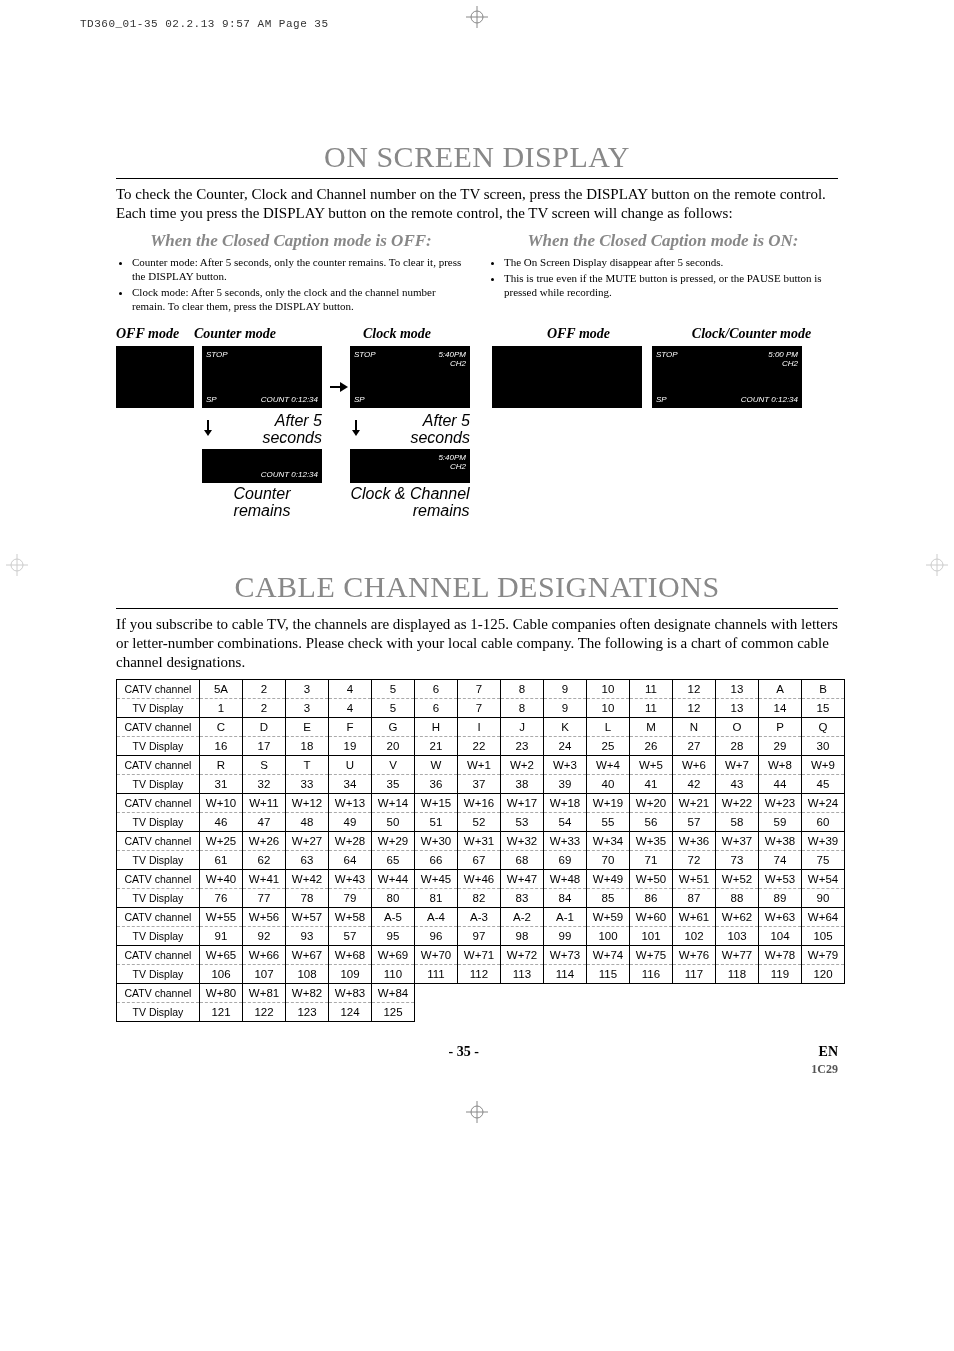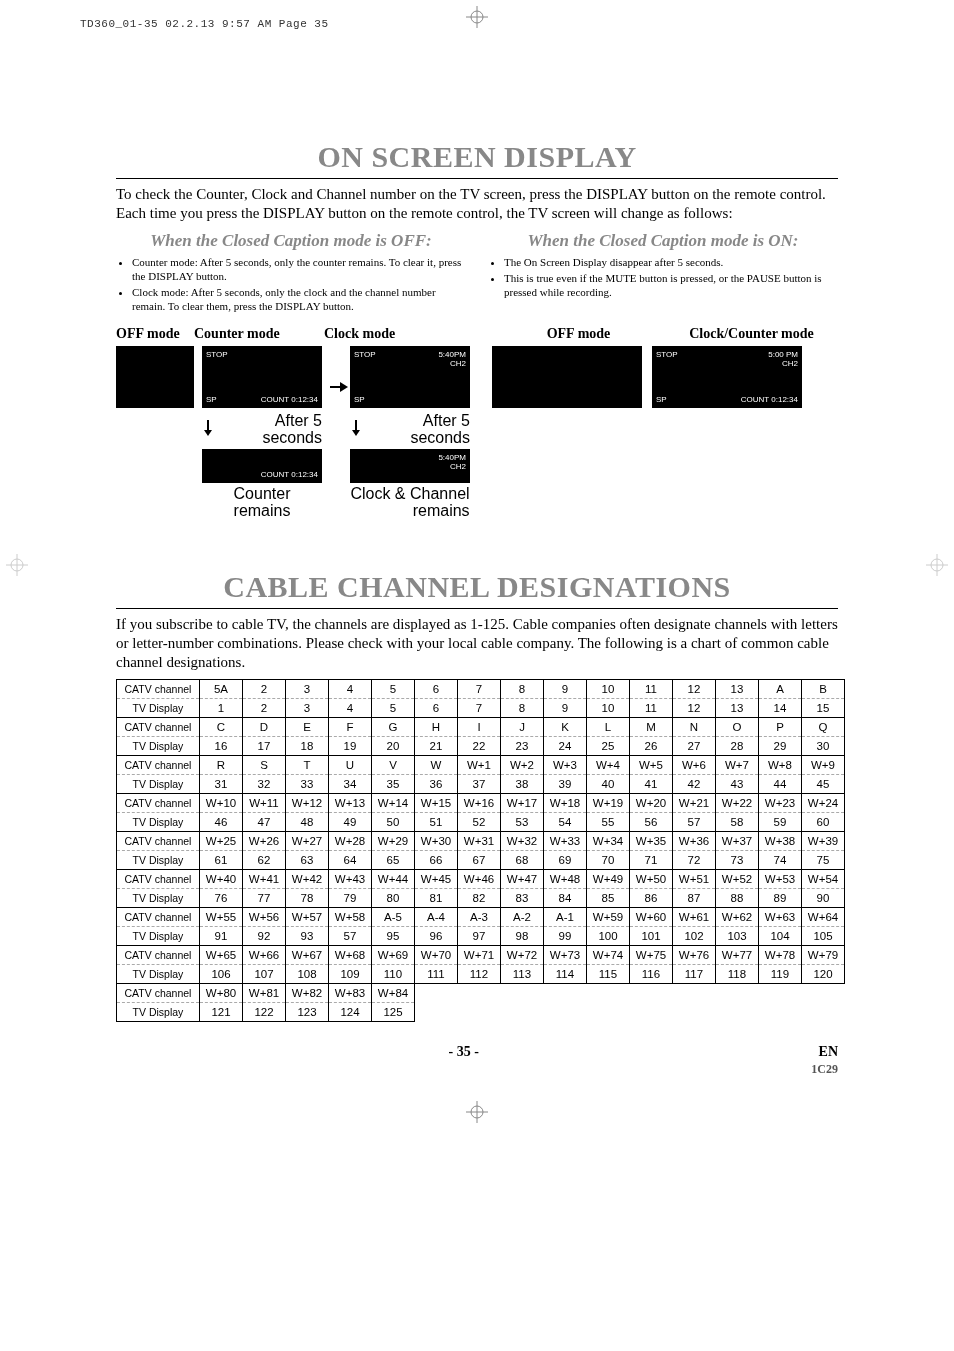--- a/index.html
+++ b/index.html
@@ -31,21 +31,21 @@
   .reg-top { top: 6px; left: 50%; transform: translateX(-50%); }
   .reg-bottom { bottom: 6px; left: 50%; transform: translateX(-50%); }
   .crosshair svg { display:block; }
   .content-area {
     padding-top: 120px;
     padding-left: 68px;
     padding-right: 68px;
   }
   h1.section-title {
     text-align: center;
-    font-weight: bold;
+    font-weight: normal;
     color: #888;
     font-size: 30px;
     letter-spacing: 0.5px;
     margin: 0 0 4px 0;
     font-family: "Times New Roman", serif;
   }
   hr.section-rule { border: none; border-top: 1px solid #000; margin: 0 0 6px 0;}
   p.intro {
     font-size: 15px;
     margin: 4px 0 6px 0;
@@ -71,30 +71,30 @@
     padding-left: 16px;
     font-size: 11px;
     line-height: 1.3;
   }
   ul.bullets li { margin-bottom: 2px; }
   .diagrams {
     display: flex;
     gap: 22px;
     margin-top: 10px;
   }
-  .diag-col { flex:1; }
+  .diag-col { flex:1;font-style:italic; }
   .diag-labels {
     display:flex;
     font-weight:bold;
     font-size:14px;
     margin-bottom:4px;
   }
   .diag-left .diag-labels > div:nth-child(1){width:78px; }
   .diag-left .diag-labels > div:nth-child(2){width:130px; text-align:left;}
-  .diag-left .diag-labels > div:nth-child(3){flex:1; }
+  .diag-left .diag-labels > div:nth-child(3){flex:1; text-align:center;}
   .diag-right .diag-labels > div:nth-child(1){flex:1; text-align:center;}
   .diag-right .diag-labels > div:nth-child(2){flex:1; text-align:center;}
   .tvbox {
     background:#000; color:#fff; font-family:Arial,Helvetica,sans-serif;
     font-size:8px; padding:4px; box-sizing:border-box; position:relative;
   }
   .tvbox .top-row{display:flex; justify-content:space-between;}
   .tvbox .bot-row{display:flex; justify-content:space-between; position:absolute; bottom:4px; left:4px; right:4px;}
   .diag-left-row{display:flex; align-items:flex-start;}
   .box-off{width:78px; height:62px;}

